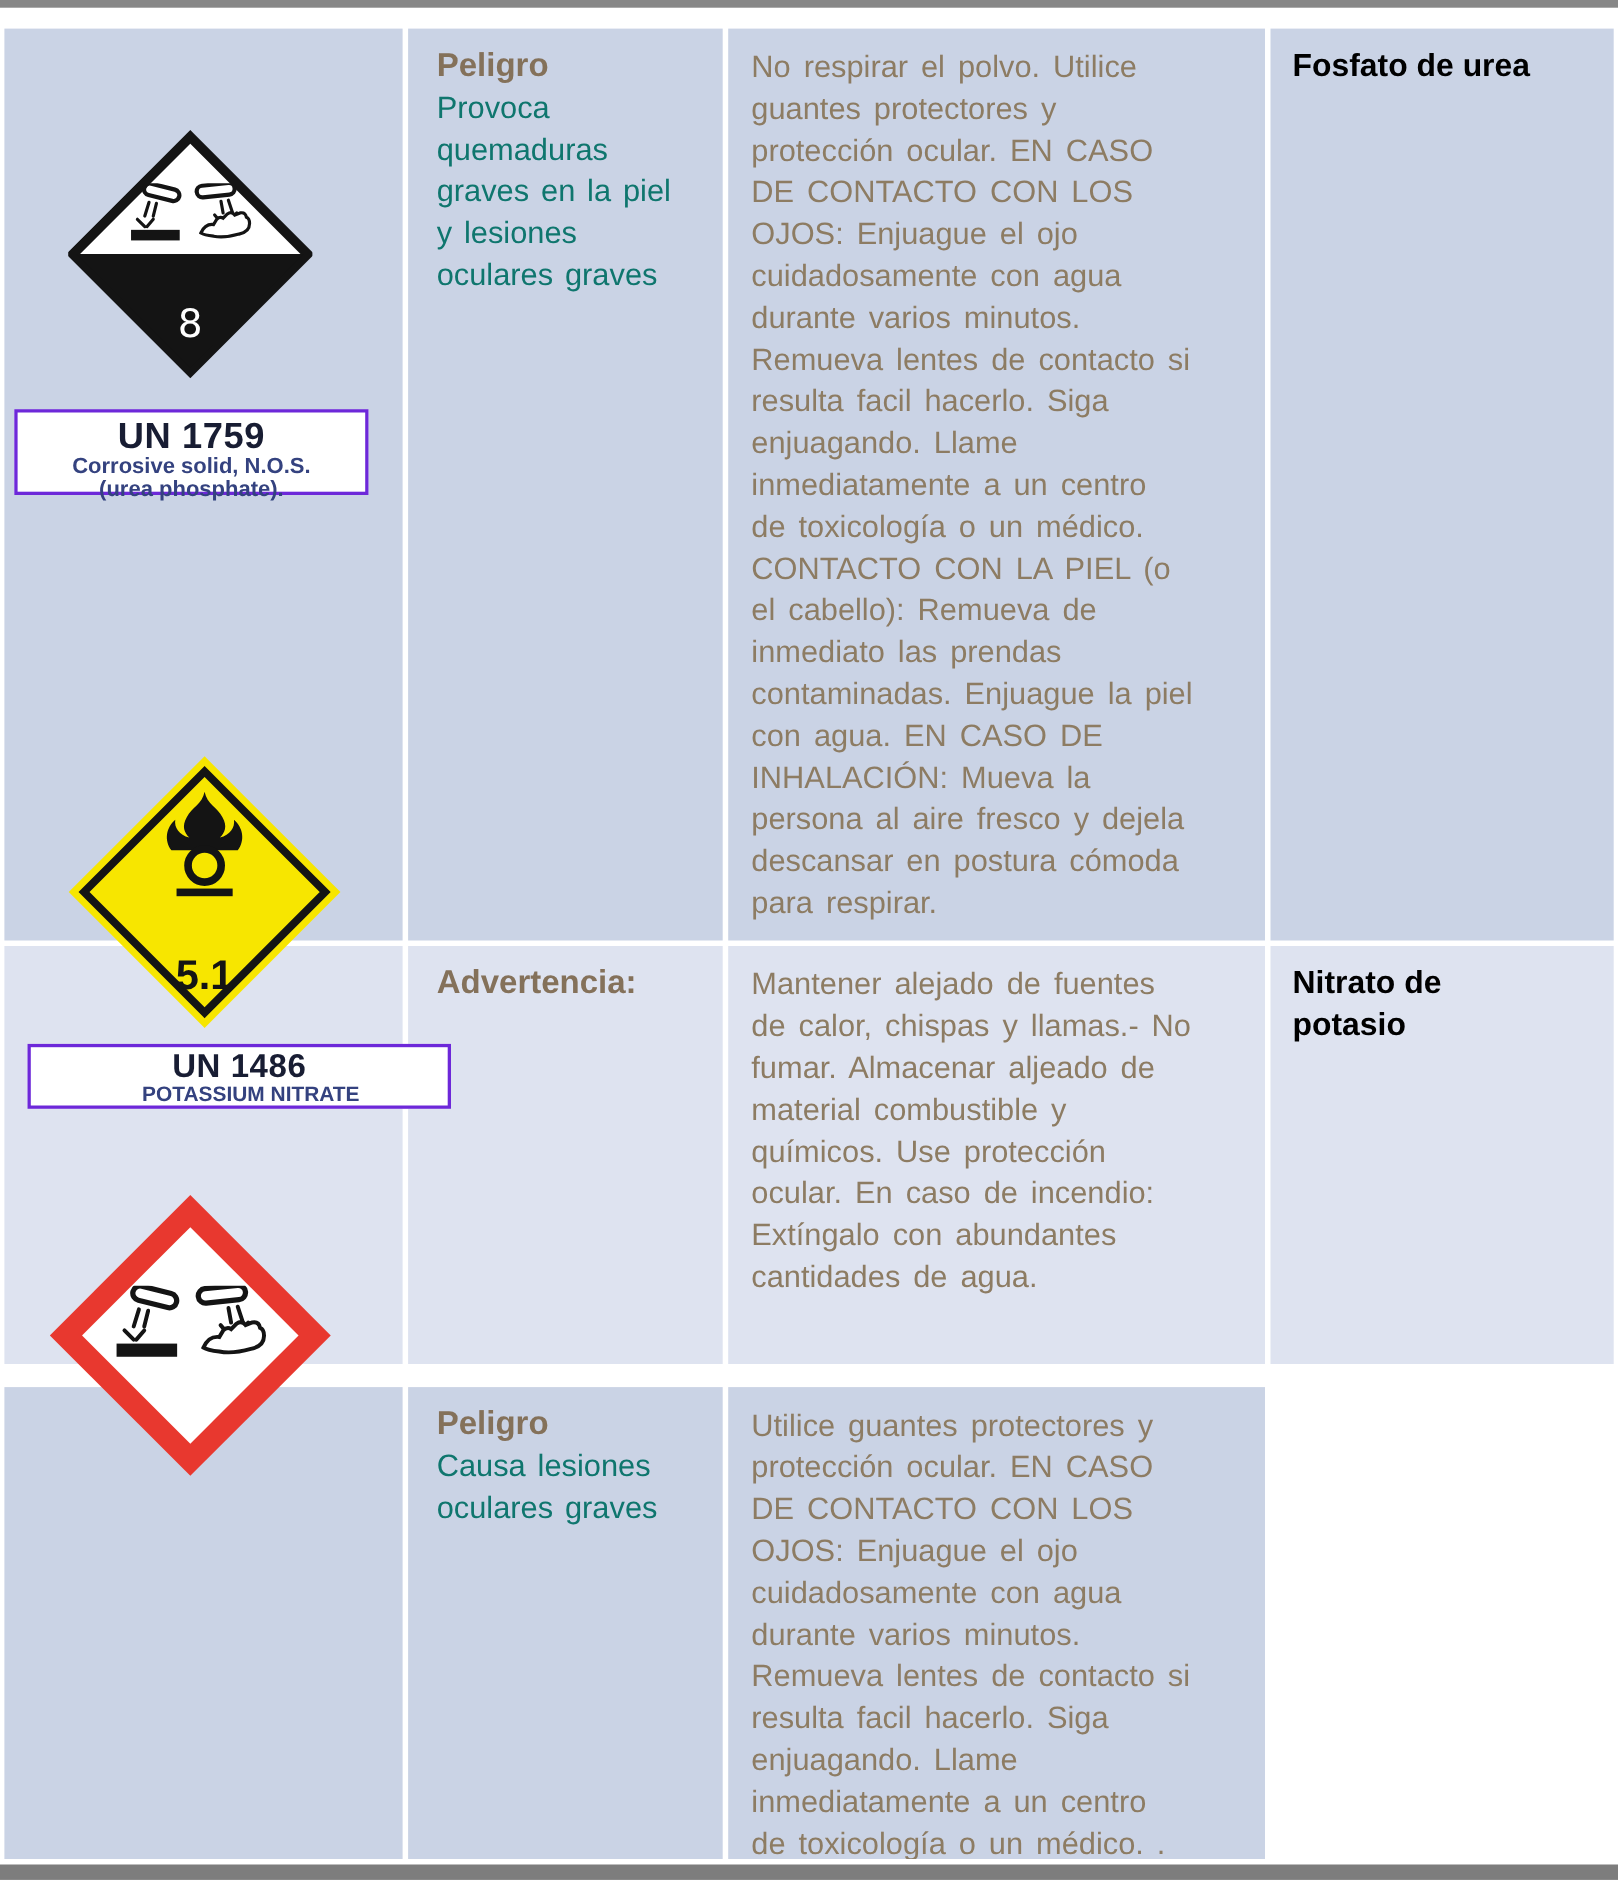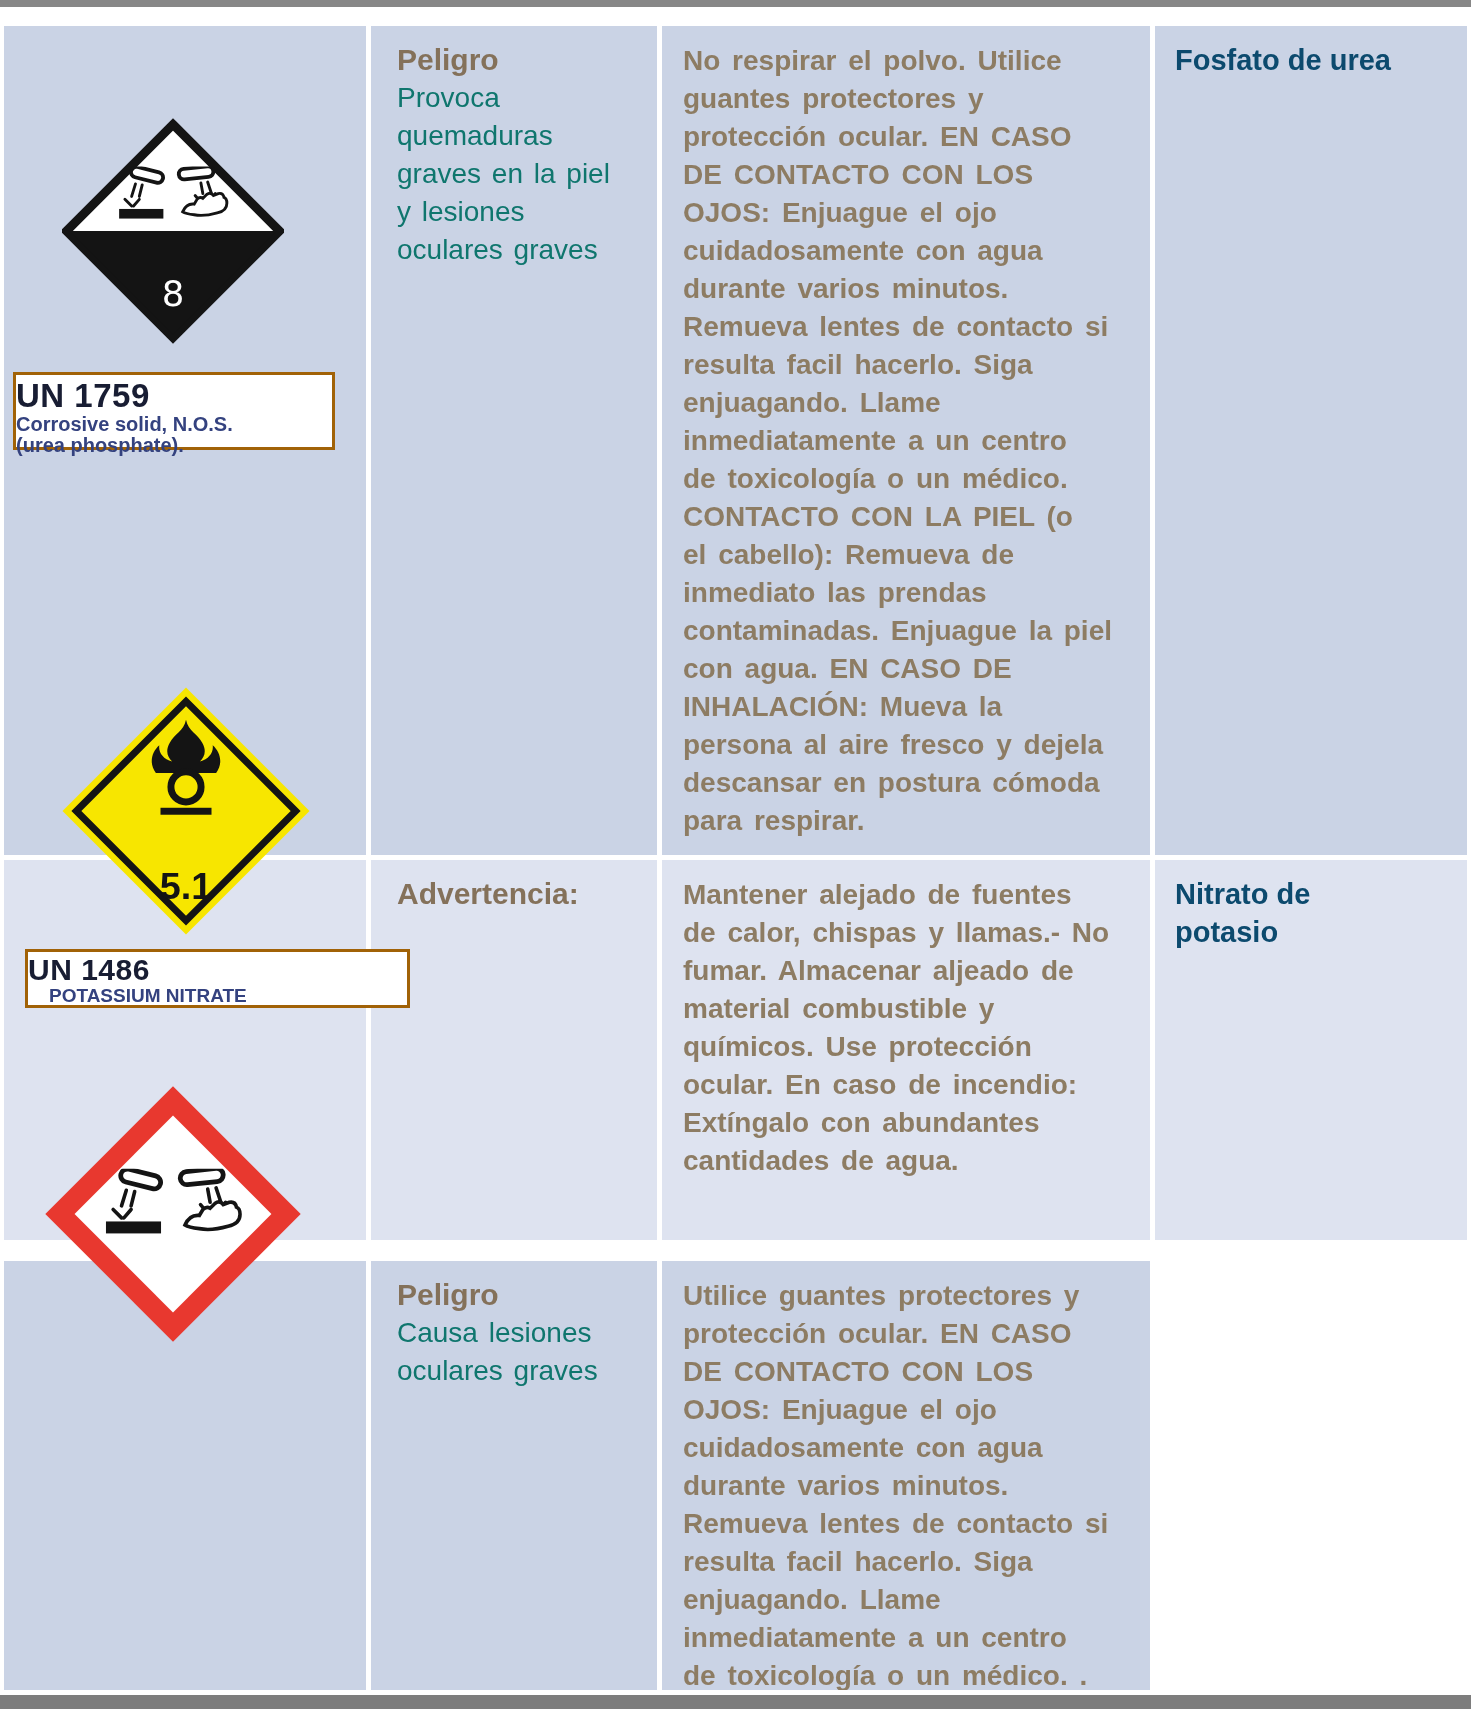--- a/index.html
+++ b/index.html
@@ -11,32 +11,32 @@
   .bar-bottom{position:absolute;left:0;top:1695px;width:1471px;height:14px;background:#7d7d7d;}
   .grid{
     position:absolute;left:4px;top:10px;width:1463px;height:1680px;
     display:grid;grid-template-columns:362px 286px 488px 312px;
     grid-template-rows:845px 380px 445px;gap:5px;background:#ffffff;
   }
   .cell{overflow:hidden;}
   .row-dark{background:#cad3e5;margin-top:16px;}
   .row-light{background:#dee3f0;}
   .cell-hazard{padding:15px 8px 0 26px;}
-  .cell-prec{padding:16px 12px 0 21px;font-weight:bold;}
+  .cell-prec{padding:16px 12px 0 21px;}
   .cell-prod{padding:15px 8px 0 20px;}
   .signal{font-weight:bold;color:#84715a;font-size:30px;line-height:38px;white-space:pre-line;}
   .hazard-text{color:#0f766e;font-size:28px;line-height:38px;white-space:pre-line;word-spacing:3px;}
   .prec-text{color:#8d7c63;font-size:28px;line-height:38px;white-space:pre-line;word-spacing:4px;}
-  .prod-text{font-weight:bold;color:#0c4a6e;font-size:29px;line-height:38px;white-space:pre-line;}
+  .prod-text{font-weight:bold;color:#000000;font-size:29px;line-height:38px;white-space:pre-line;}
   
   .picto-layer{position:absolute;left:0;top:0;width:1471px;height:1709px;pointer-events:none;}
   .picto{position:absolute;}
   .un-label{
-    position:absolute;background:#ffffff;border:3px solid #a16207;
-    box-sizing:border-box;
+    position:absolute;background:#ffffff;border:3px solid #6d28d9;
+    text-align:center;box-sizing:border-box;
   }
   .un-title{font-weight:bold;color:#181d33;letter-spacing:0.5px;}
   .un-sub{font-weight:bold;color:#34427f;}
   .lbl-1759 .un-title{font-size:33px;line-height:36px;padding-top:3px;}
   .lbl-1759 .un-sub{font-size:20px;line-height:21px;}
   .lbl-1486 .un-title{font-size:30px;line-height:32px;padding-top:2px;}
   .lbl-1486 .un-sub{font-size:19px;line-height:20px;padding-left:21px;}
 </style>
 </head>
 <body>

